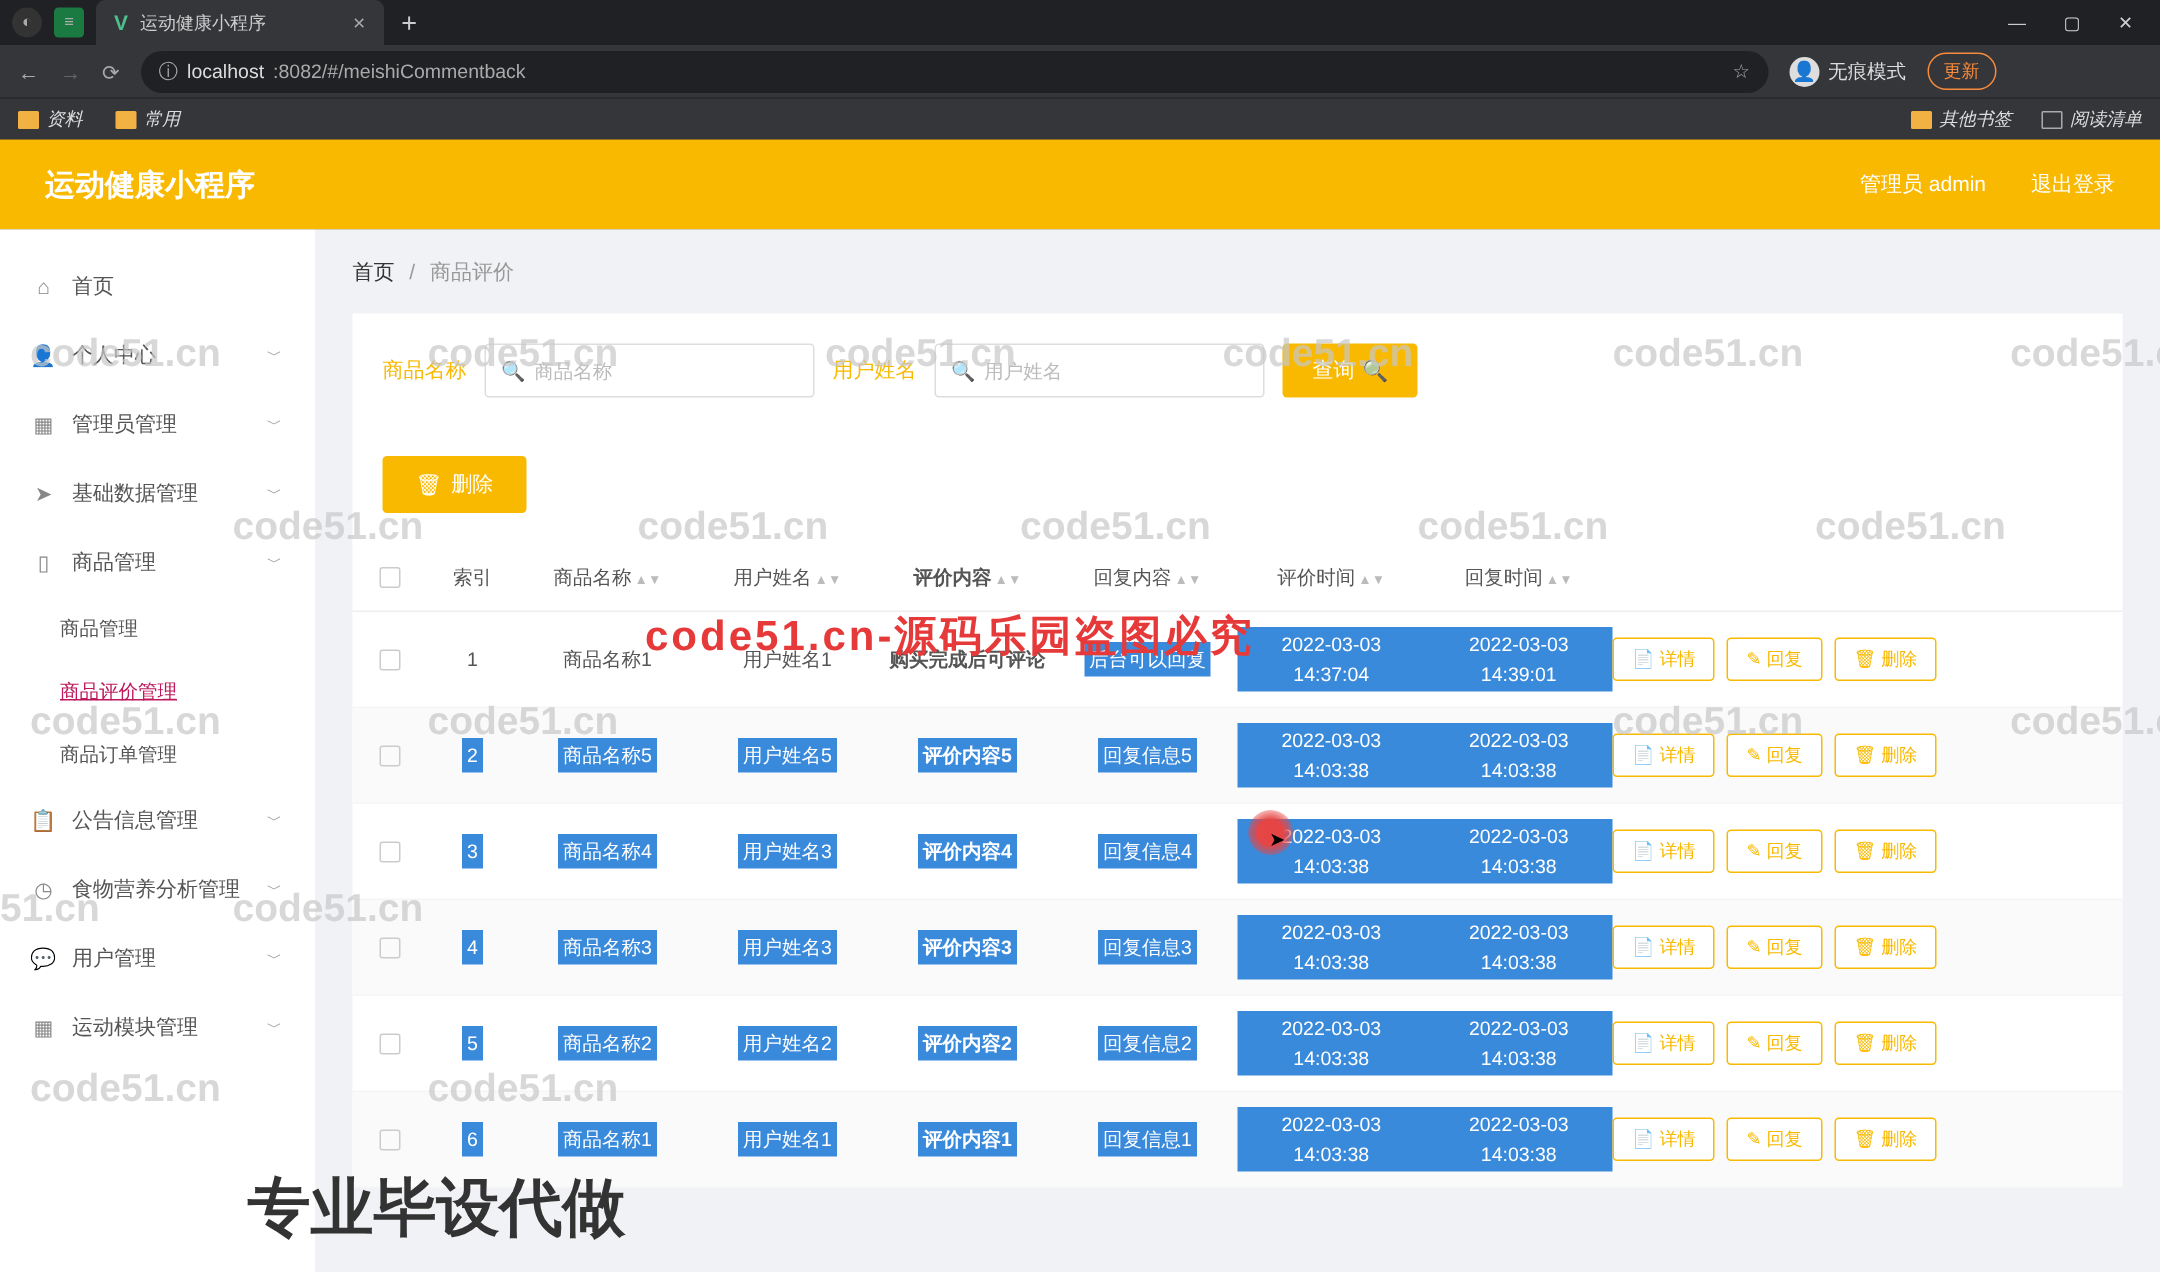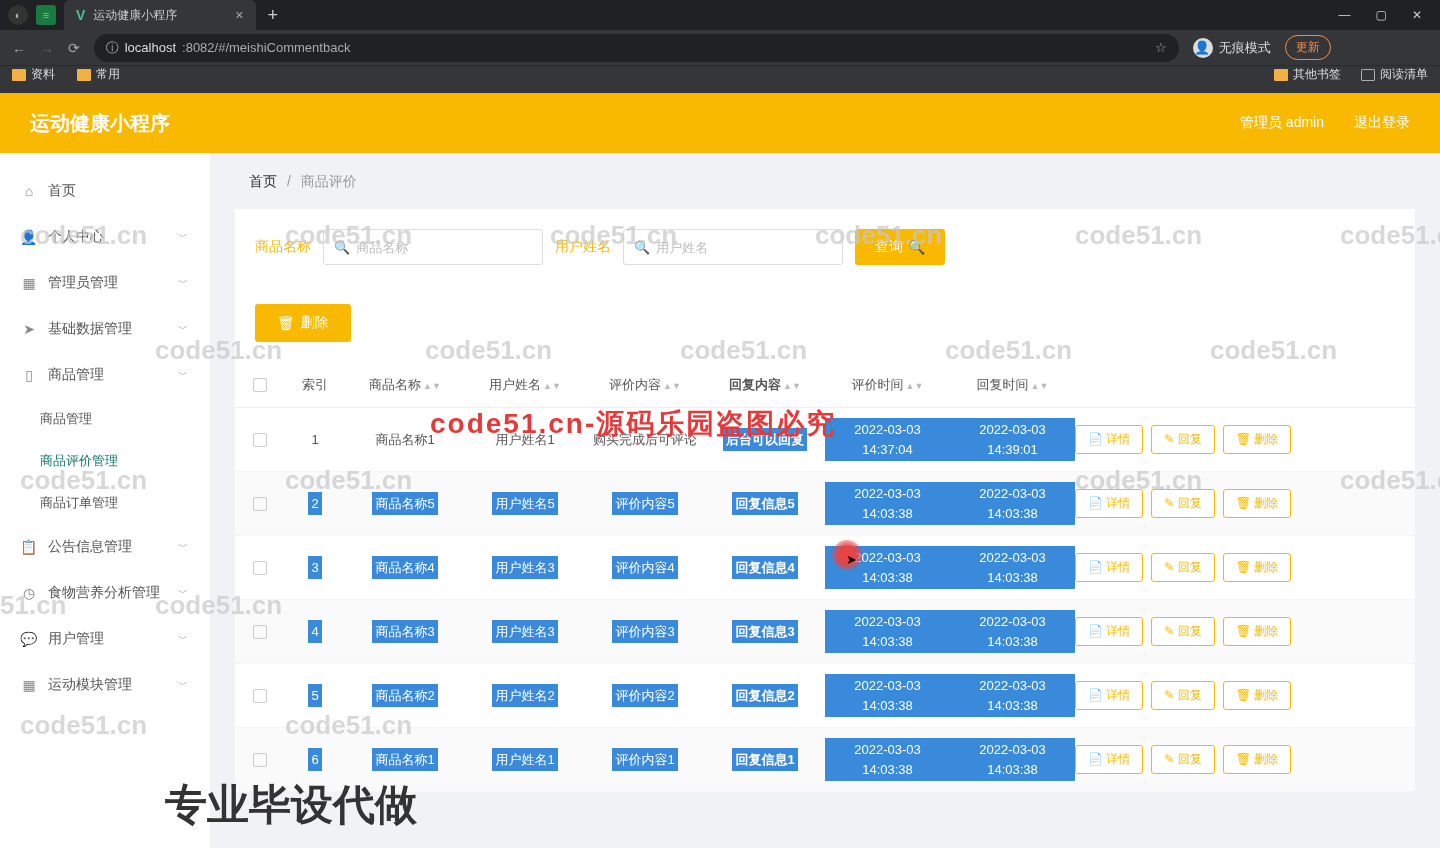--- a/index.html
+++ b/index.html
@@ -17,62 +17,62 @@
 .window-ctrl { margin-left: auto; display: flex; gap: 25px; color: #ccc; font-size: 12px; padding-right: 10px; }
 
 .addr-bar { background: #35363a; height: 35px; display: flex; align-items: center; padding: 0 12px; gap: 14px; color: #aaa; font-size: 14px; }
 .addr-input { flex: 0 0 1085px; background: #202124; border-radius: 20px; height: 28px; display: flex; align-items: center; padding: 0 12px; color: #aaa; font-size: 13px; gap: 6px; }
 .addr-input .host { color: #ddd; }
 .addr-star { margin-left: auto; color: #aaa; }
 .incognito { display: flex; align-items: center; gap: 6px; color: #ddd; font-size: 13px; }
 .incognito-icon { width: 20px; height: 20px; background: #ddd; border-radius: 50%; display: flex; align-items: center; justify-content: center; }
 .update-btn { border: 1px solid #f78a3c; color: #f78a3c; border-radius: 14px; padding: 3px 10px; font-size: 12px; }
 
-.bookmark-bar { background: #35363a; height: 28px; display: flex; align-items: flex-start; padding: 0 12px; gap: 22px; color: #ddd; font-size: 12px; border-top: 1px solid #2a2a2a; }
+.bookmark-bar { background: #35363a; height: 28px; display: flex; align-items: center; padding: 0 12px; gap: 22px; color: #ddd; font-size: 12px; border-top: 1px solid #2a2a2a; font-style: italic; }
 .bk-item { display: flex; align-items: center; gap: 5px; }
 .bk-folder { width: 14px; height: 12px; background: #f2b243; border-radius: 1px; }
 .bk-readlist { width: 14px; height: 12px; border: 1px solid #aaa; border-radius: 1px; }
 .bk-right { margin-left: auto; display: flex; gap: 20px; }
 
 
 .app-header { background: #f8b900; height: 60px; display: flex; align-items: center; padding: 0 30px; }
 .app-title { color: #fff; font-size: 20px; font-weight: bold; }
 .admin-info { margin-left: auto; display: flex; gap: 30px; color: #fff; font-size: 14px; }
 
 .main-wrap { display: flex; background: #f0f2f5; height: 695px; }
 .sidebar { width: 210px; background: #fff; padding: 15px 0; }
 .side-item { display: flex; align-items: center; padding: 14px 22px; color: #555; font-size: 14px; gap: 12px; cursor: pointer; }
 .side-sub { padding: 12px 22px 12px 40px; font-size: 13px; color: #555; cursor: pointer; }
-.side-sub.active { color: #0f766e; }
+.side-sub.active { color: #be185d; text-decoration: underline; }
 .chev { margin-left: auto; font-size: 10px; color: #999; }
 .sicon { width: 14px; height: 14px; display: inline-flex; align-items: center; justify-content: center; color: #888; font-size: 14px; }
 
 .content { flex: 1; padding: 20px 25px; background: #f0f2f5; overflow: hidden; }
-.breadcrumb { font-size: 14px; color: #999; margin-bottom: 18px; margin-left: 14px; }
+.breadcrumb { font-size: 14px; color: #999; margin-bottom: 18px; }
 .breadcrumb .home { color: #333; }
 .breadcrumb .sep { margin: 0 6px; }
 
 .filter-bar { background: #fff; padding: 20px; display: flex; align-items: center; gap: 12px; flex-wrap: wrap; }
 .filter-label { color: #f8b900; font-size: 14px; }
 .filter-input { width: 220px; height: 36px; border: 1px solid #ddd; border-radius: 3px; display: flex; align-items: center; padding: 0 10px; gap: 6px; }
 .filter-input input { border: none; outline: none; font-size: 13px; flex: 1; }
 .filter-input input::placeholder { color: #bbb; }
 .search-icn { color: #ccc; font-size: 13px; }
 .query-btn { background: #f8b900; color: #fff; padding: 9px 20px; border-radius: 3px; font-size: 14px; display: flex; align-items: center; gap: 5px; }
 .del-btn { background: #f8b900; color: #fff; padding: 10px 22px; border-radius: 3px; font-size: 14px; display: flex; align-items: center; gap: 6px; margin-top: 15px; }
 
 .table-wrap { background: #fff; margin-top: 0; }
 .thead { display: flex; align-items: center; height: 46px; border-bottom: 1px solid #eee; font-size: 13px; color: #555; }
 .th, .td { text-align: center; }
 .c-check { width: 50px; display: flex; justify-content: center; }
 .c-idx { width: 60px; text-align: center; }
 .c-pname { width: 120px; }
 .c-uname { width: 120px; }
-.c-review { width: 120px; }
-.c-reply { width: 120px; font-weight: bold; }
+.c-review { width: 120px; font-weight: bold; }
+.c-reply { width: 120px; }
 .c-rtime { width: 125px; }
 .c-rptime { width: 125px; }
 .c-ops { flex: 1; }
 .cbox { width: 14px; height: 14px; border: 1px solid #ccc; border-radius: 2px; }
 .sort-ar { font-size: 9px; color: #bbb; margin-left: 2px; display: inline-flex; flex-direction: column; line-height: 6px; }
 
 .trow { display: flex; align-items: center; min-height: 64px; font-size: 13px; color: #555; border-bottom: 1px solid #f5f5f5; }
 .trow.even { background: #fafafa; }
 .hl { background: #3a8adb; color: #fff; padding: 2px 3px; display: inline-block; line-height: 1.5; }
 .ops { display: flex; gap: 8px; justify-content: flex-start; }

